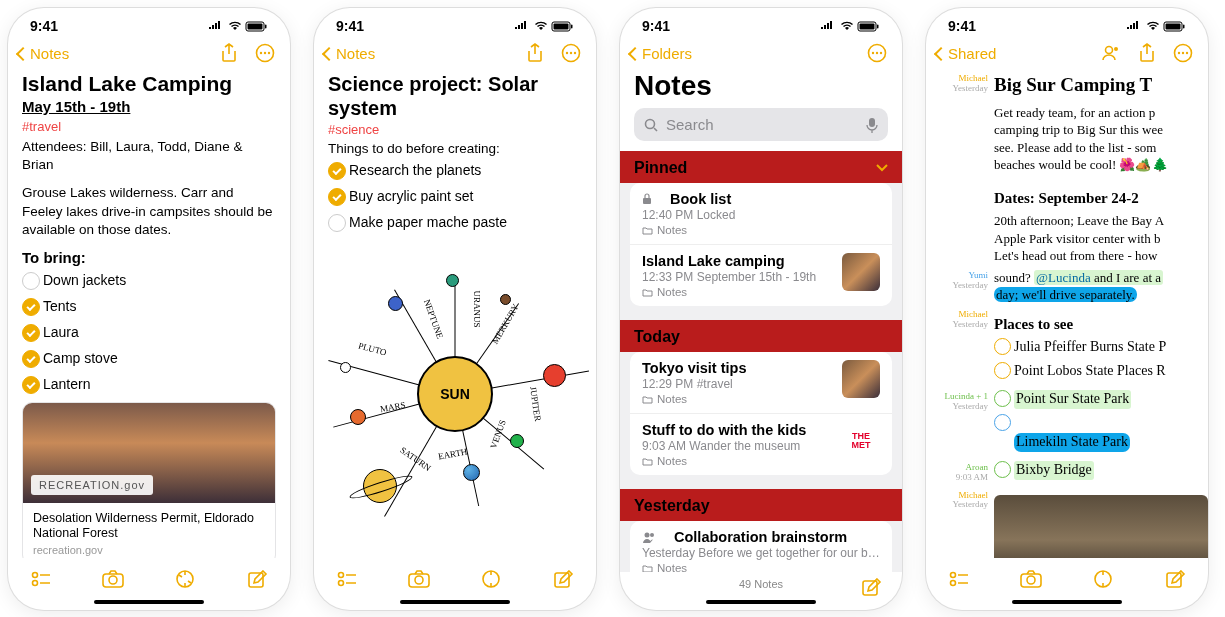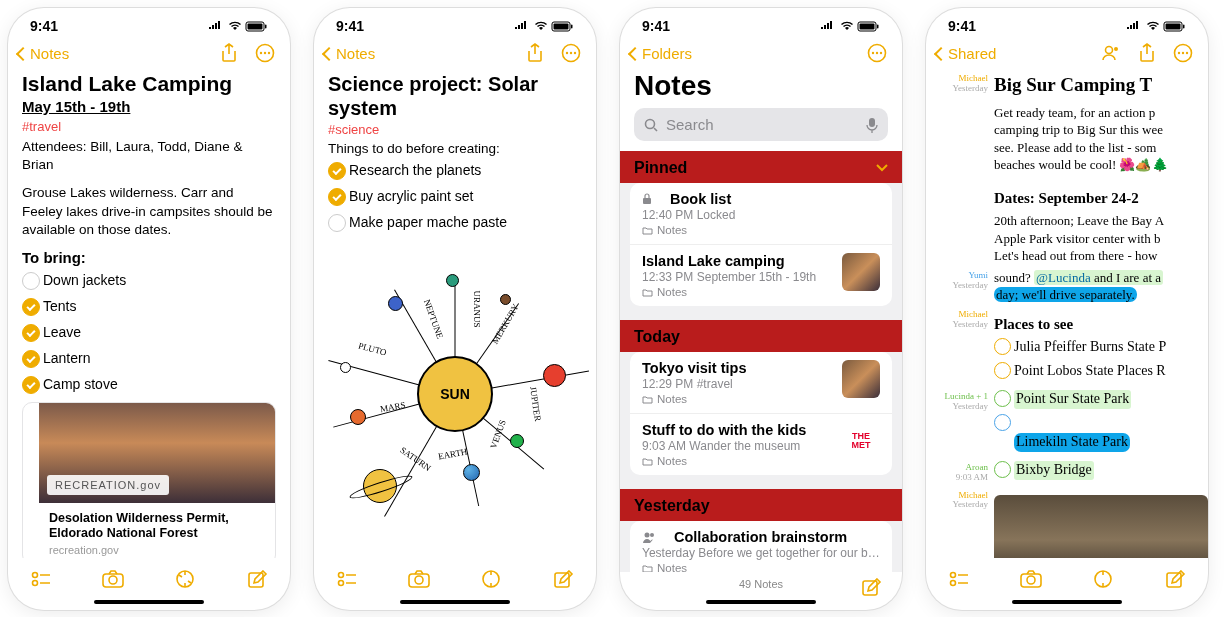--- a/index.html
+++ b/index.html
@@ -55,26 +55,26 @@
   h1.big { font-size: 28px; font-weight:700; padding:2px 14px 6px 14px;}
   .subtitle { font-size:15px; font-weight:700; text-decoration:underline; margin-bottom:4px; }
   .tag { color:#ef4444; font-size:13px; margin-bottom:4px; }
   .body-text { font-size:13.5px; line-height:1.35; margin-bottom:10px; }
   .section-h { font-weight:700; font-size:15px; margin-bottom:6px; }
   .check-row { display:flex; align-items:flex-start; gap:3px; margin-bottom:8px; font-size:14px;}
   .chk { width:18px; height:18px; border-radius:50%; border:1.5px solid #ccc; flex-shrink:0; display:flex; align-items:center; justify-content:center;}
   .chk.on { background:#efac00; border-color:#efac00; }
   .chk.on::after { content:""; width:6px; height:3px; border-left:2px solid #fff; border-bottom:2px solid #fff; transform:rotate(-45deg); margin-top:-2px;}
   .link-card {
-    border:1px solid #e4e4e6; border-radius:10px; overflow:hidden; margin-top:4px;padding-left:16px;
+    border:1px solid #e4e4e6; border-radius:10px; overflow:hidden; margin-top:4px;
   }
   .link-img { height:100px; background:linear-gradient(180deg,#7c5a4a 0%, #c88a58 40%, #3d2f38 100%); position:relative; }
   .rec-badge { position:absolute; left:8px; bottom:8px; background:rgba(255,255,255,.9); padding:4px 8px; font-size:11px; letter-spacing:1px; color:#555; border-radius:3px;}
   .link-body { padding:8px 10px; }
-  .link-title { font-size:12.5px; font-weight:700; line-height:1.2;}
+  .link-title { font-size:12.5px; font-weight:400; line-height:1.2;}
   .link-domain { font-size:11px; color:#999; margin-top:3px;}
   .toolbar {
     display:flex; justify-content:space-between; align-items:center;
     padding: 10px 22px 6px 22px;
   }
   .home-ind { width:110px; height:4px; background:#000; border-radius:3px; margin:4px auto 6px auto;}
   .yellow { color:#efac00; }
   .icon-btn { width:22px; height:22px; display:flex; align-items:center; justify-content:center; }
 
   
@@ -167,29 +167,29 @@
         <div class="check-row">
           <span class="chk"></span>
           <span>Down jackets</span>
         </div>
         <div class="check-row">
           <span class="chk on"></span>
           <span>Tents</span>
         </div>
         <div class="check-row">
           <span class="chk on"></span>
-          <span>Leave</span>
+          <span>Laura</span>
+        </div>
+        <div class="check-row">
+          <span class="chk on"></span>
+          <span>Camp stove</span>
         </div>
         <div class="check-row">
           <span class="chk on"></span>
           <span>Lantern</span>
-        </div>
-        <div class="check-row">
-          <span class="chk on"></span>
-          <span>Camp stove</span>
         </div>
       </div>
     <div class="link-card">
       <div class="link-img">
         <div class="rec-badge">RECREATION.gov</div>
       </div>
       <div class="link-body">
         <div class="link-title">Desolation Wilderness Permit, Eldorado National Forest</div>
         <div class="link-domain">recreation.gov</div>
       </div>

